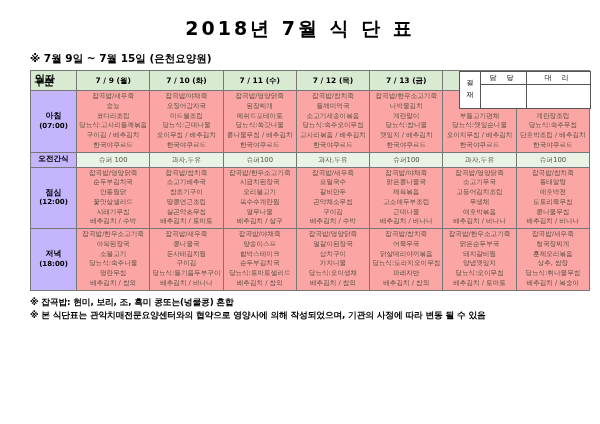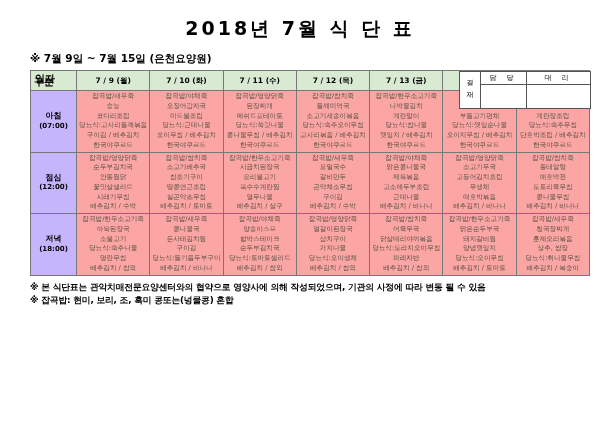--- a/index.html
+++ b/index.html
@@ -182,20 +182,32 @@
         </td>
         <td>
           <div class="menu-line">잡곡밥/야채죽</div>
           <div class="menu-line">열무된장국</div>
           <div class="menu-line">계란장조림</div>
           <div class="menu-line">당뇨식:숙주무침</div>
           <div class="menu-line">단호박조림 / 배추김치</div>
           <div class="menu-line">한국야쿠르트</div>
         </td>
       </tr>
+      <tr class="snack">
+        <th class="row-label">
+          <div>오전간식</div>
+        </th>
+        <td>슈퍼 100</td>
+        <td>과자,두유</td>
+        <td>슈퍼100</td>
+        <td>과자,두유</td>
+        <td>슈퍼100</td>
+        <td>과자,두유</td>
+        <td>슈퍼100</td>
+      </tr>
       <tr class="meal">
         <th class="row-label">
           <div>점심</div>
           <div class="time">(12:00)</div>
         </th>
         <td>
           <div class="menu-line">잡곡밥/영양닭죽</div>
           <div class="menu-line">순두부김치국</div>
           <div class="menu-line">안동찜닭</div>
           <div class="menu-line">꽃맛살샐러드</div>
@@ -310,15 +322,15 @@
           <div class="menu-line">훈제오리볶음</div>
           <div class="menu-line">상추, 쌈장</div>
           <div class="menu-line">당뇨식:취나물무침</div>
           <div class="menu-line">배추김치 / 복숭아</div>
         </td>
       </tr>
     </tbody>
   </table>
 
 <div class="notes">
+  <div class="note-line">※ 잡곡밥: 현미, 보리, 조, 흑미 콩또는(넝쿨콩) 혼합</div>
   <div class="note-line">※ 본 식단표는 관악치매전문요양센터와의 협약으로 영양사에 의해 작성되었으며, 기관의 사정에 따라 변동 될 수 있음</div>
-  <div class="note-line">※ 잡곡밥: 현미, 보리, 조, 흑미 콩또는(넝쿨콩) 혼합</div>
 </div>
 
 </body></html>

